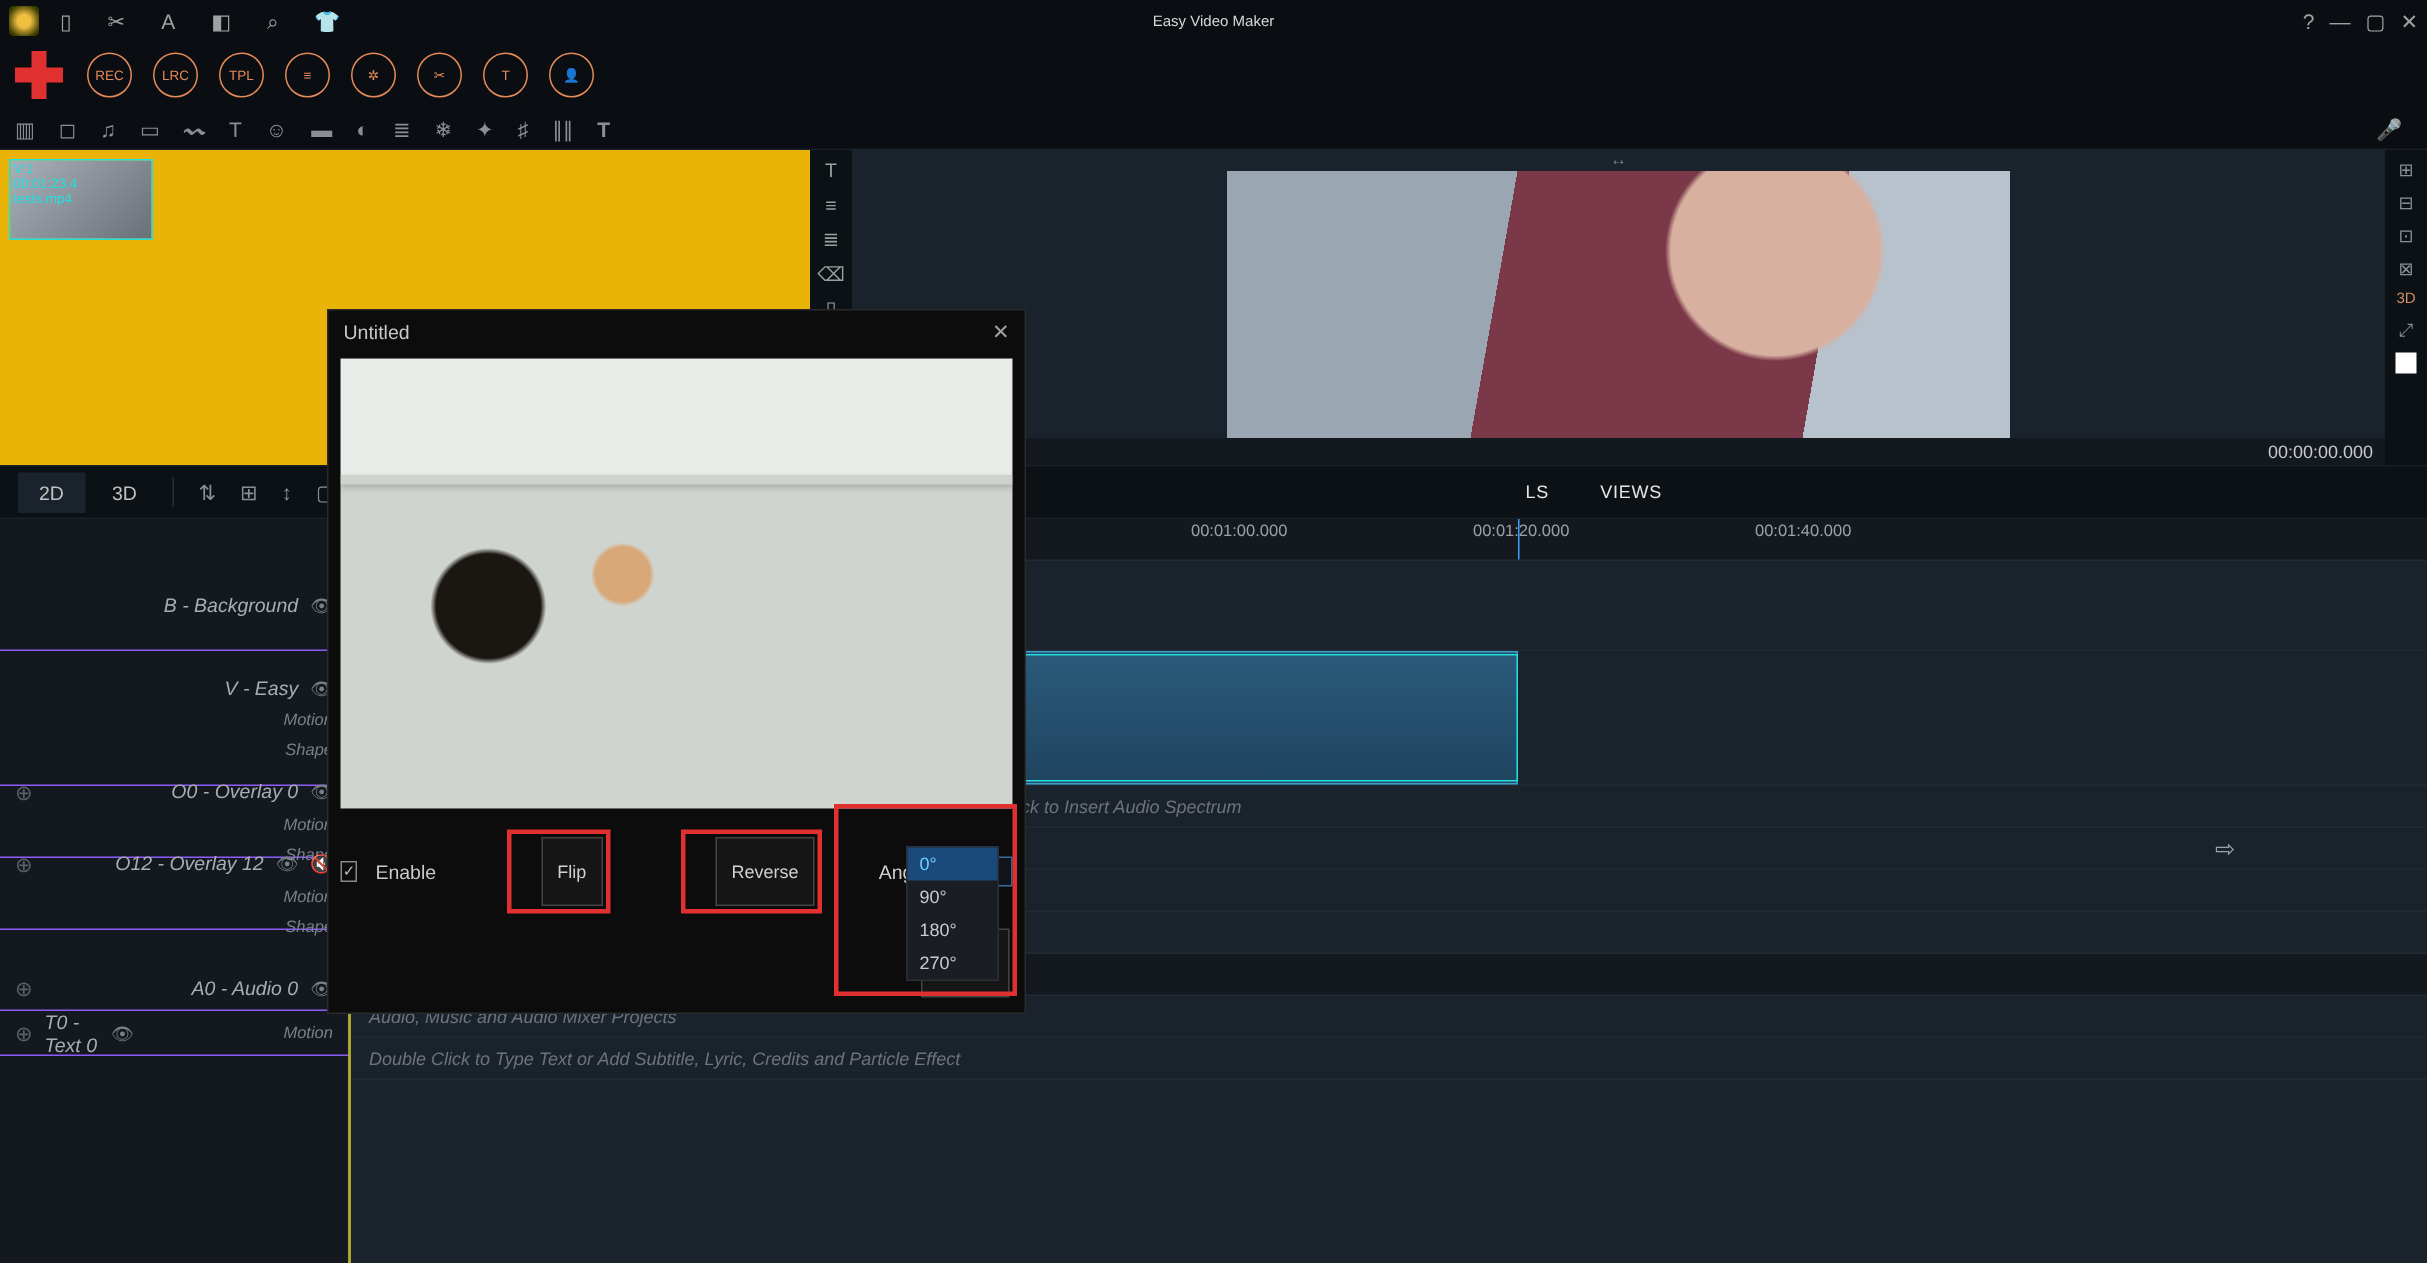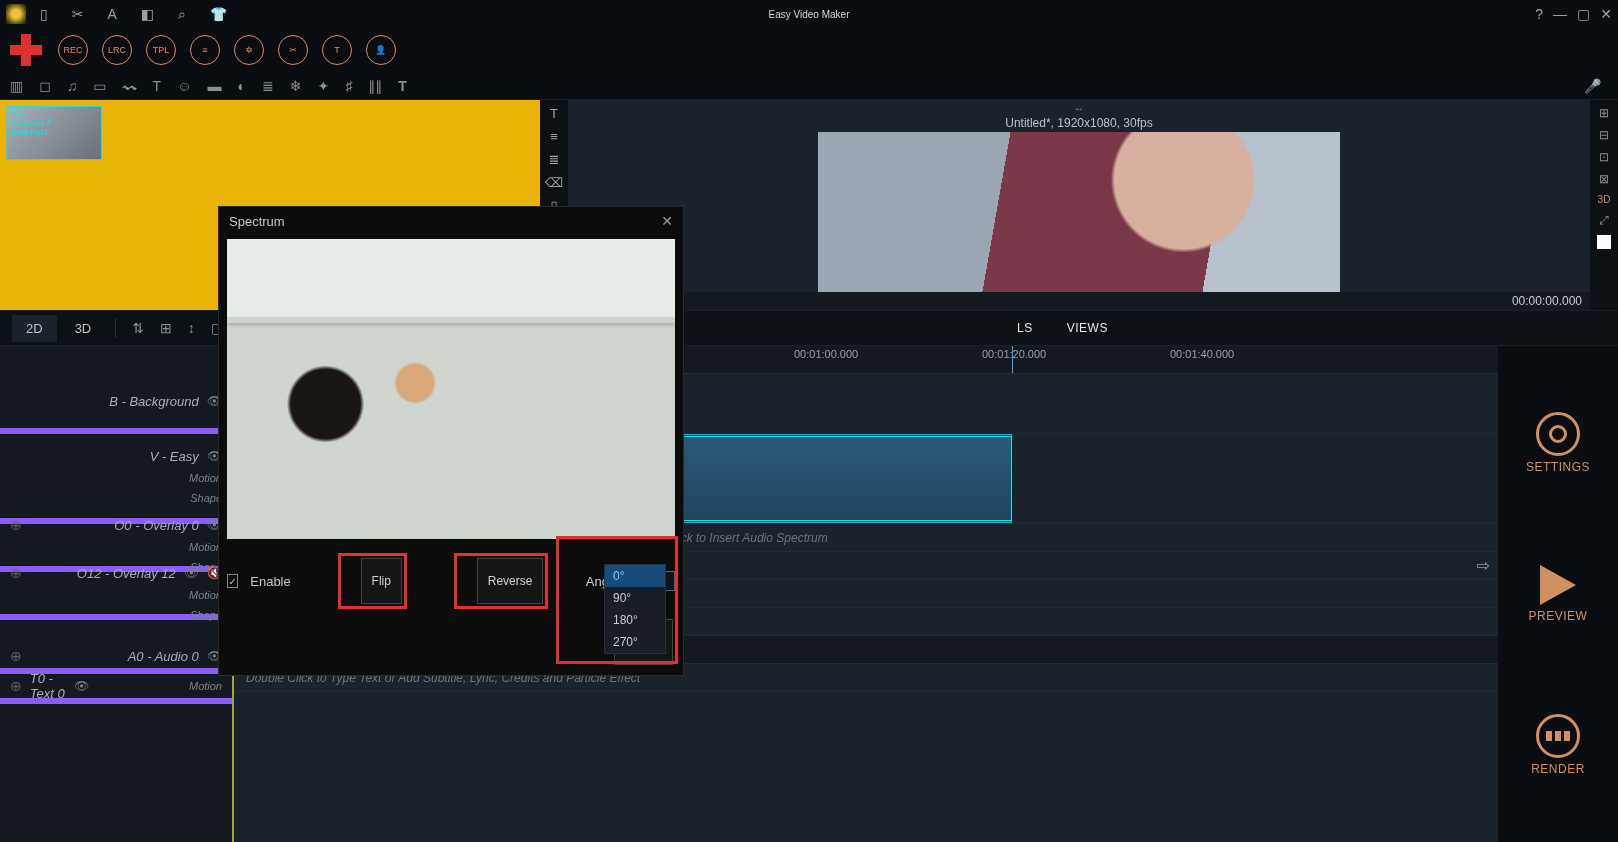--- a/index.html
+++ b/index.html
@@ -49,21 +49,21 @@
   
   .tabs-row { height:36px; background:#0c1116; display:flex; align-items:center; border-top:1px solid #1a2028; border-bottom:1px solid #1a2028; padding-left:12px; gap:4px;}
   .tab { padding:6px 14px; color:#c0c0c0; font-size:13px; cursor:pointer;}
   .tab.active { background:#1a222b;}
   .tabs-row .sep { width:1px; height:20px; background:#2a3038; margin:0 6px;}
   .tabs-row .tool-ic { color:#8a8f95; font-size:14px; margin:0 6px; cursor:pointer;}
   .tabs-row .tabname { color:#e5e5e5; font-size:12px; margin-left:14px; letter-spacing:0.5px;}
   
   .timeline-wrap { display:flex; height:calc(842px - 28px - 44px - 28px - 210px - 36px); }
   .track-labels { width:232px; background:#14191f;}
-  .track-label { display:flex; align-items:center; justify-content:flex-end; padding:4px 10px; gap:8px; border-bottom:6px solid #8b5cf6;}
+  .track-label { display:flex; align-items:center; justify-content:flex-end; padding:4px 10px; gap:8px; border-bottom:1px solid #8b5cf6;}
   .track-label.tall { height:60px; flex-wrap:wrap; align-content:center;}
   .track-label .nm { color:#a8adb4; font-size:13px; font-style:italic;}
   .track-label .eye{color:#7a8088;font-size:12px;}
   .track-label .sub{width:100%;text-align:right;color:#7a8088;font-size:11px;font-style:italic;}
   .track-label .add{color:#5a6068;font-size:14px;margin-right:auto;}
   .tracks { flex:1; position:relative; background:#1a222b; border-left:2px solid #a8a830;}
   .ruler { height:28px; background:#14191f; position:relative; border-bottom:1px solid #252b33;}
   .ruler .tick{position:absolute;top:2px;font-size:11px;color:#9aa0a6;}
   .track-row { height:60px; border-bottom:1px solid #222a33; position:relative;}
   .track-row.short{height:28px;}
@@ -180,21 +180,20 @@
     <span>T</span>
     <span>≡</span>
     <span>≣</span>
     <span>⌫</span>
     <span>▯</span>
     <span>▯</span>
     <span>▢</span>
   </div>
   <div class="preview-pane">
     <div class="resize-handle">↔</div>
-    <div class="preview-info">Untitled*, 1920x1080, 30fps</div>
     <div class="preview-video">
       <div class="fake-img"></div>
     </div>
     <div class="preview-time">00:00:00.000</div>
   </div>
   <div class="side-tools">
     <span>⊞</span>
     <span>⊟</span>
     <span>⊡</span>
     <span>⊠</span>
@@ -274,51 +273,34 @@
       </div>
     </div>
     <div class="track-row short">
       <span class="hint" style="left:420px">le Click to Insert Audio Spectrum</span>
     </div>
     <div class="track-row short"></div>
     <div class="track-row short"></div>
     <div class="track-row short"></div>
     <div class="track-row short" style="background:#14191f"></div>
     <div class="track-row short">
+      <span class="hint">Audio, Music and Audio Mixer Projects</span>
+    </div>
+    <div class="track-row short">
       <span class="hint">Double Click to Type Text or Add Subtitle, Lyric, Credits and Particle Effect</span>
     </div>
   </div>
 
-  <div class="right-panel">
-    <div class="rp-item">
-      <div class="gear-ic"></div>
-      <div class="cap">SETTINGS</div>
-    </div>
-    <div class="rp-item">
-      <div class="play-ic"></div>
-      <div class="cap">PREVIEW</div>
-    </div>
-    <div class="rp-item">
-      <div class="render-ic">
-          <div class="bars">
-            <span></span>
-            <span></span>
-            <span></span>
-          </div>
-        </div>
-      <div class="cap">RENDER</div>
-    </div>
-  </div>
 </div>
 
 <span class="arrow-out">⇨</span>
 
 <div class="dialog">
   <div class="dlg-title">
-    <span>Spectrum</span>
+    <span>Untitled</span>
     <span class="x">✕</span>
   </div>
   <div class="dlg-img">
     <div class="kitchen"></div>
     <div class="shelf"></div>
   </div>
   <div class="dlg-ctrls">
     <span class="chk">✓</span>
     <label>Enable</label>
     <div style="width:40px"></div>

